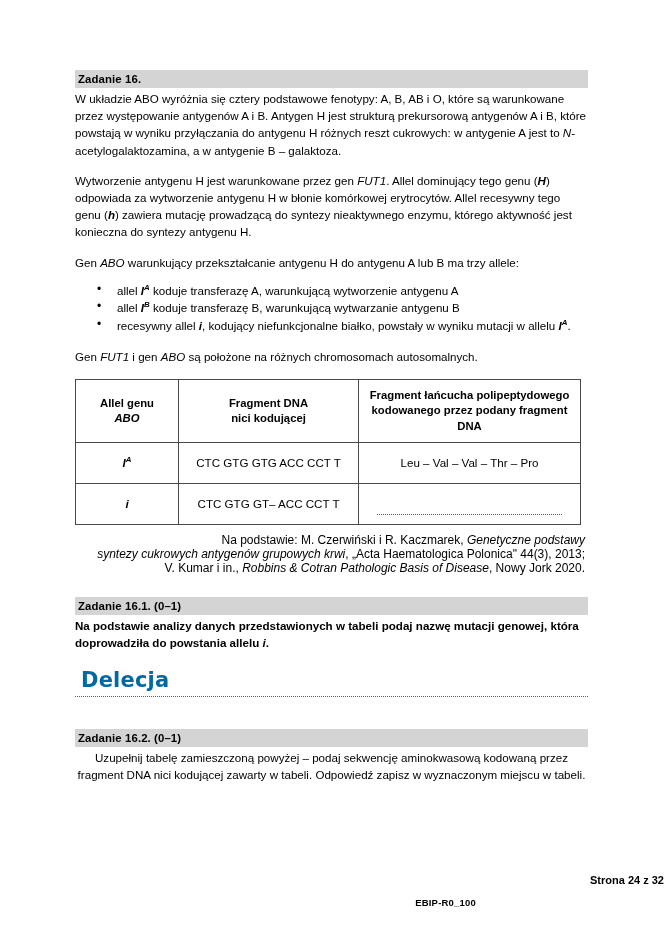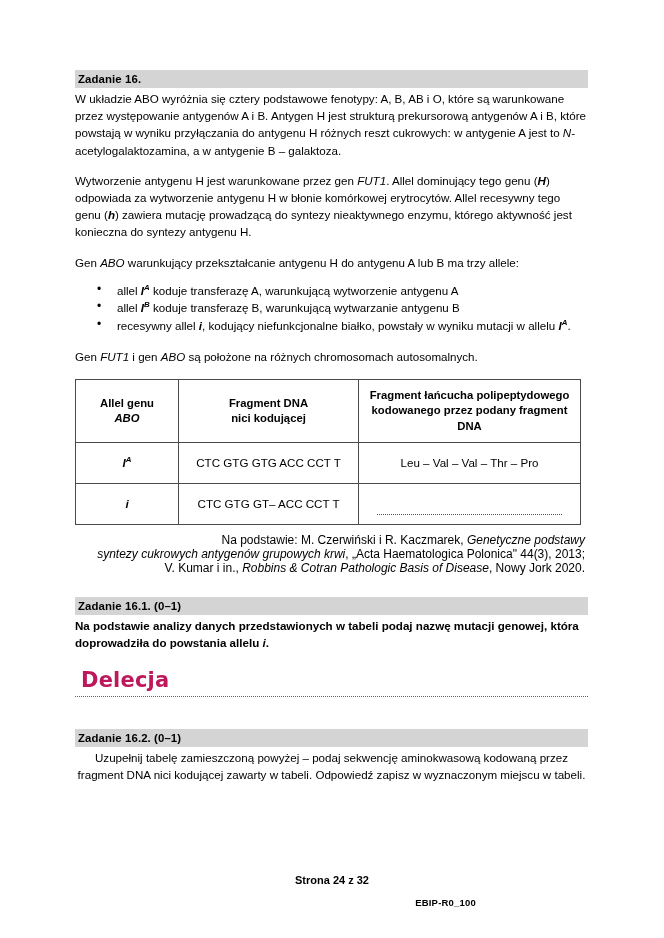--- a/index.html
+++ b/index.html
@@ -119,40 +119,40 @@
     margin-top: 15px;
     position: relative;
     height: 40px;
   }
   .handwriting {
     position: absolute;
     left: 6px;
     top: 1px;
     font-size: 21px;
     font-weight: bold;
-    color: #be185d;
+    color: #0369a1;
     font-family: "DejaVu Sans", sans-serif;
     letter-spacing: 0.2px;
   }
   .dotted-rule {
     position: absolute;
     left: 0;
     top: 29px;
     width: 513px;
     border-bottom: 1.5px dotted #606060;
     height: 0;
   }
   .section-gap { height: 22px; }
   
   .footer-page {
     position: absolute;
     left: 0;
     top: 874px;
     width: 664px;
-    text-align: center;
+    text-align: right;
     font-size: 11px;
     font-weight: bold;
   }
   .footer-code {
     position: absolute;
     right: 78px;
     top: 897px;
     font-size: 9.5px;
     font-weight: bold;
     letter-spacing: 0.2px;

